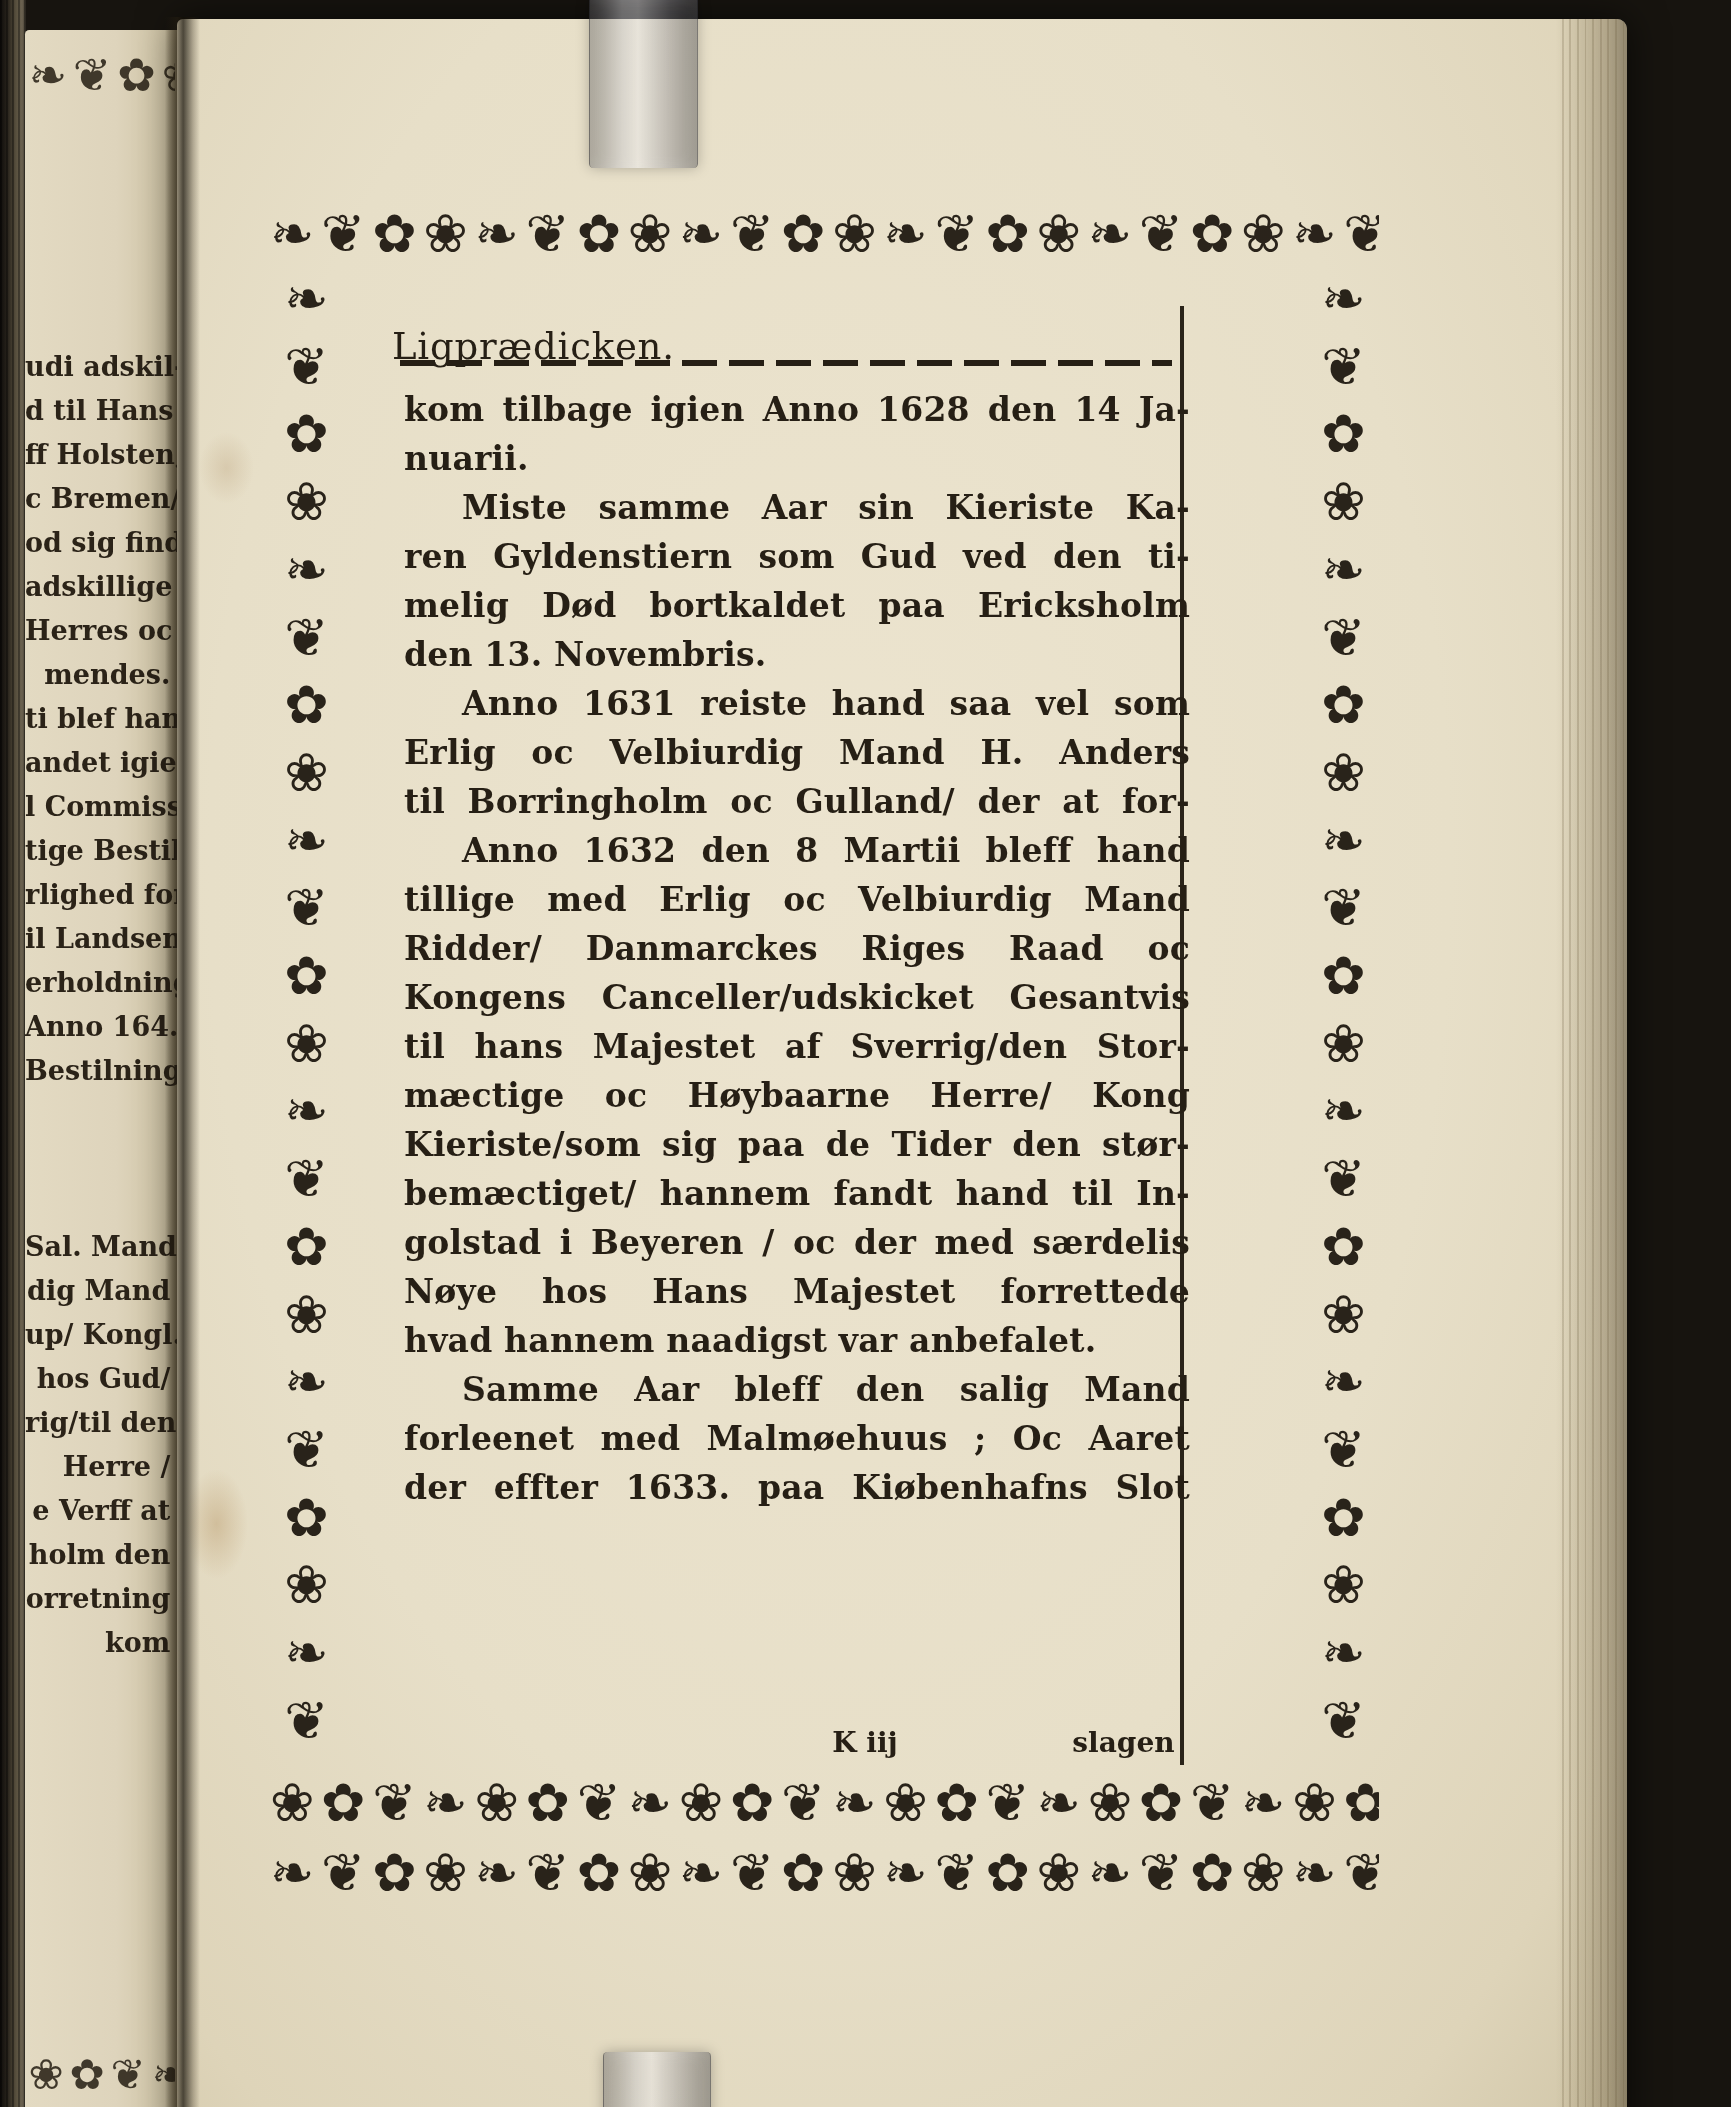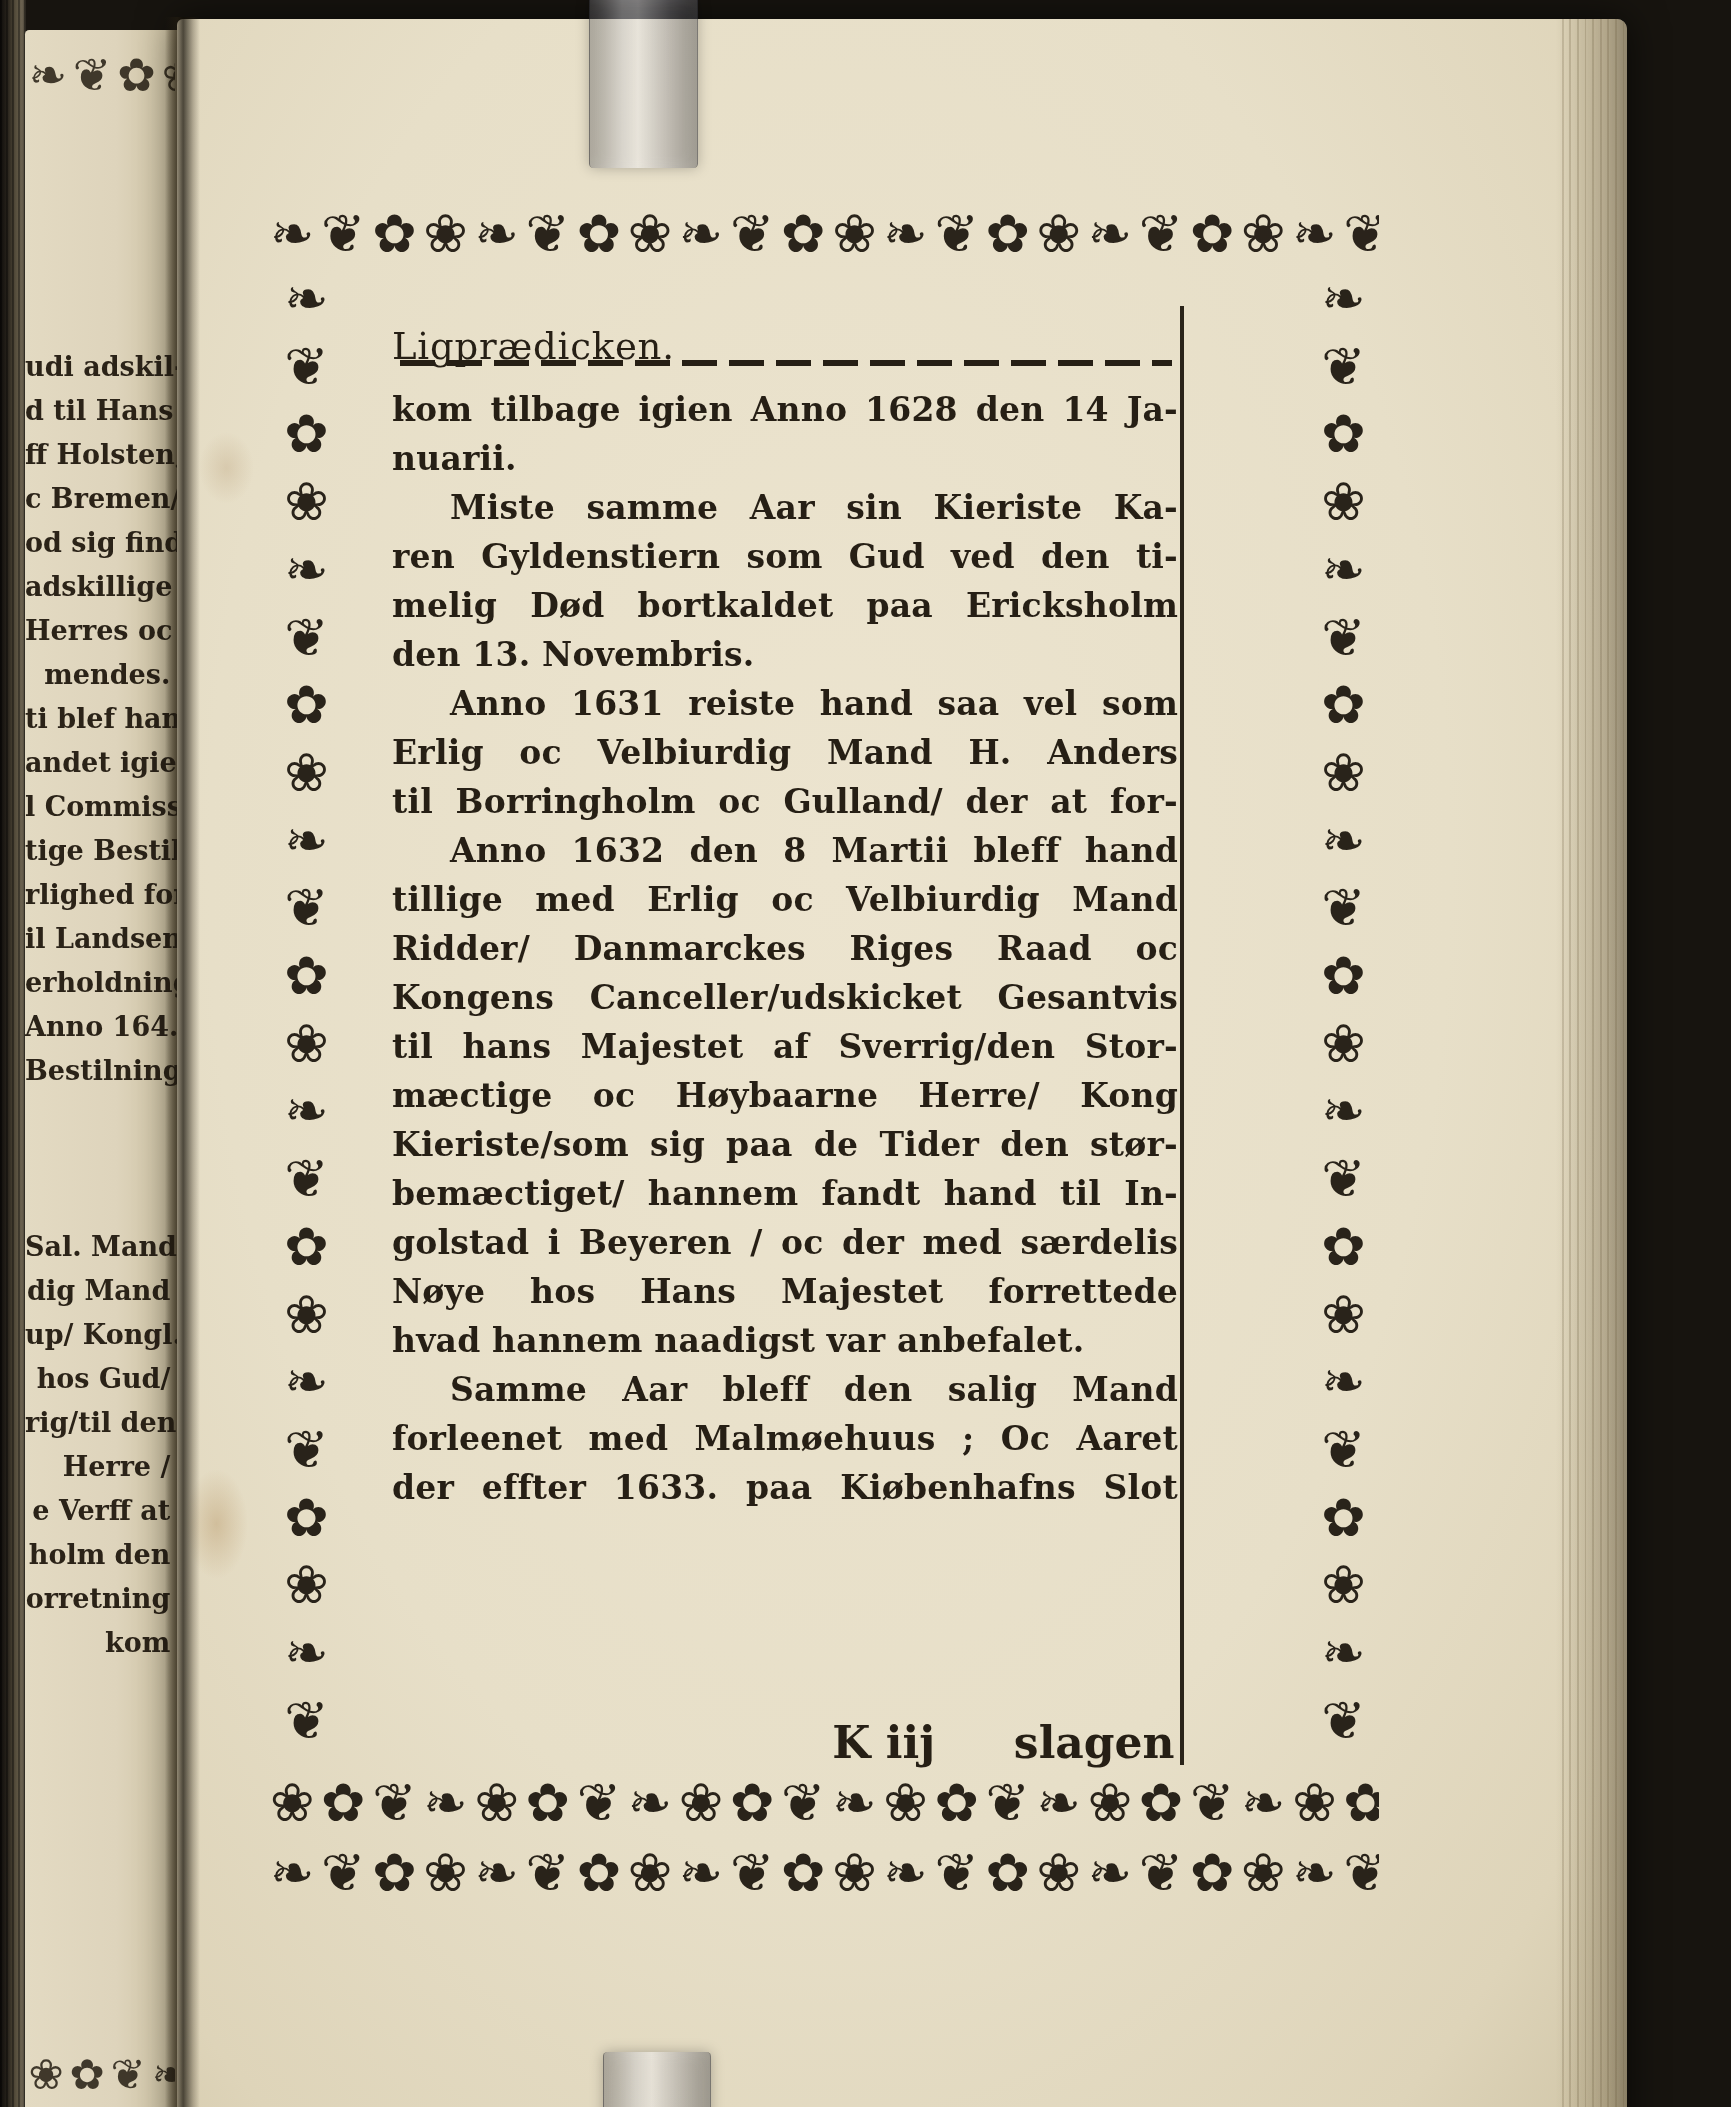--- a/index.html
+++ b/index.html
@@ -65,28 +65,28 @@
 
   .header { position:absolute; left:215px; top:270px; width:788px; text-align:left;
     font-weight:400; font-size:37px; letter-spacing:0.8px; color: var(--ink, #261f15); margin-top: 36px; }
 
   .hrule { position:absolute; left:223px; top:341px; width:772px; height:5.9px;
     background: repeating-linear-gradient(90deg, var(--ink, #261f15) 0 35px, rgba(0,0,0,0) 35px 47px); }
 
   .vrule { position:absolute; left:1003px; top:287px; width:3.8px; height:1459px;
     background:#2a241a; }
 
-  .text-block { position:absolute; left:215px; top:366px; width:786px; }
+  .text-block { position:absolute; left:227px; top:366px; width:786px; }
   .tline { font-weight:700; font-size:33px; line-height:49px; letter-spacing:0.2px;
     color: var(--ink, #261f15); text-align:justify; text-align-last:justify; }
   .tline.end { text-align-last:left; }
   .tline.ind { padding-left:58px; }
 
   .sigline { position:absolute; left:215px; top:1699px; width:786px; height:49px;
-    font-weight:700; font-size:44px; line-height:49px; color: var(--ink, #261f15); }
+    font-weight:700; font-size:28px; line-height:49px; color: var(--ink, #261f15); }
   .sigline .sig   { position:absolute; left:56%; }
   .sigline .catch { position:absolute; right:3.4px; }
 
   .stain { position:absolute; border-radius:50%; pointer-events:none; }
   .stain.s1 { left:7.6px; top:1450px; width:63px; height:110px;
     background: radial-gradient(closest-side, rgba(160,115,55,.28), rgba(160,115,55,0)); }
   .stain.s2 { left:22px; top:413px; width:55px; height:72px;
     background: radial-gradient(closest-side, rgba(150,110,60,.18), rgba(150,110,60,0)); }
 
   

